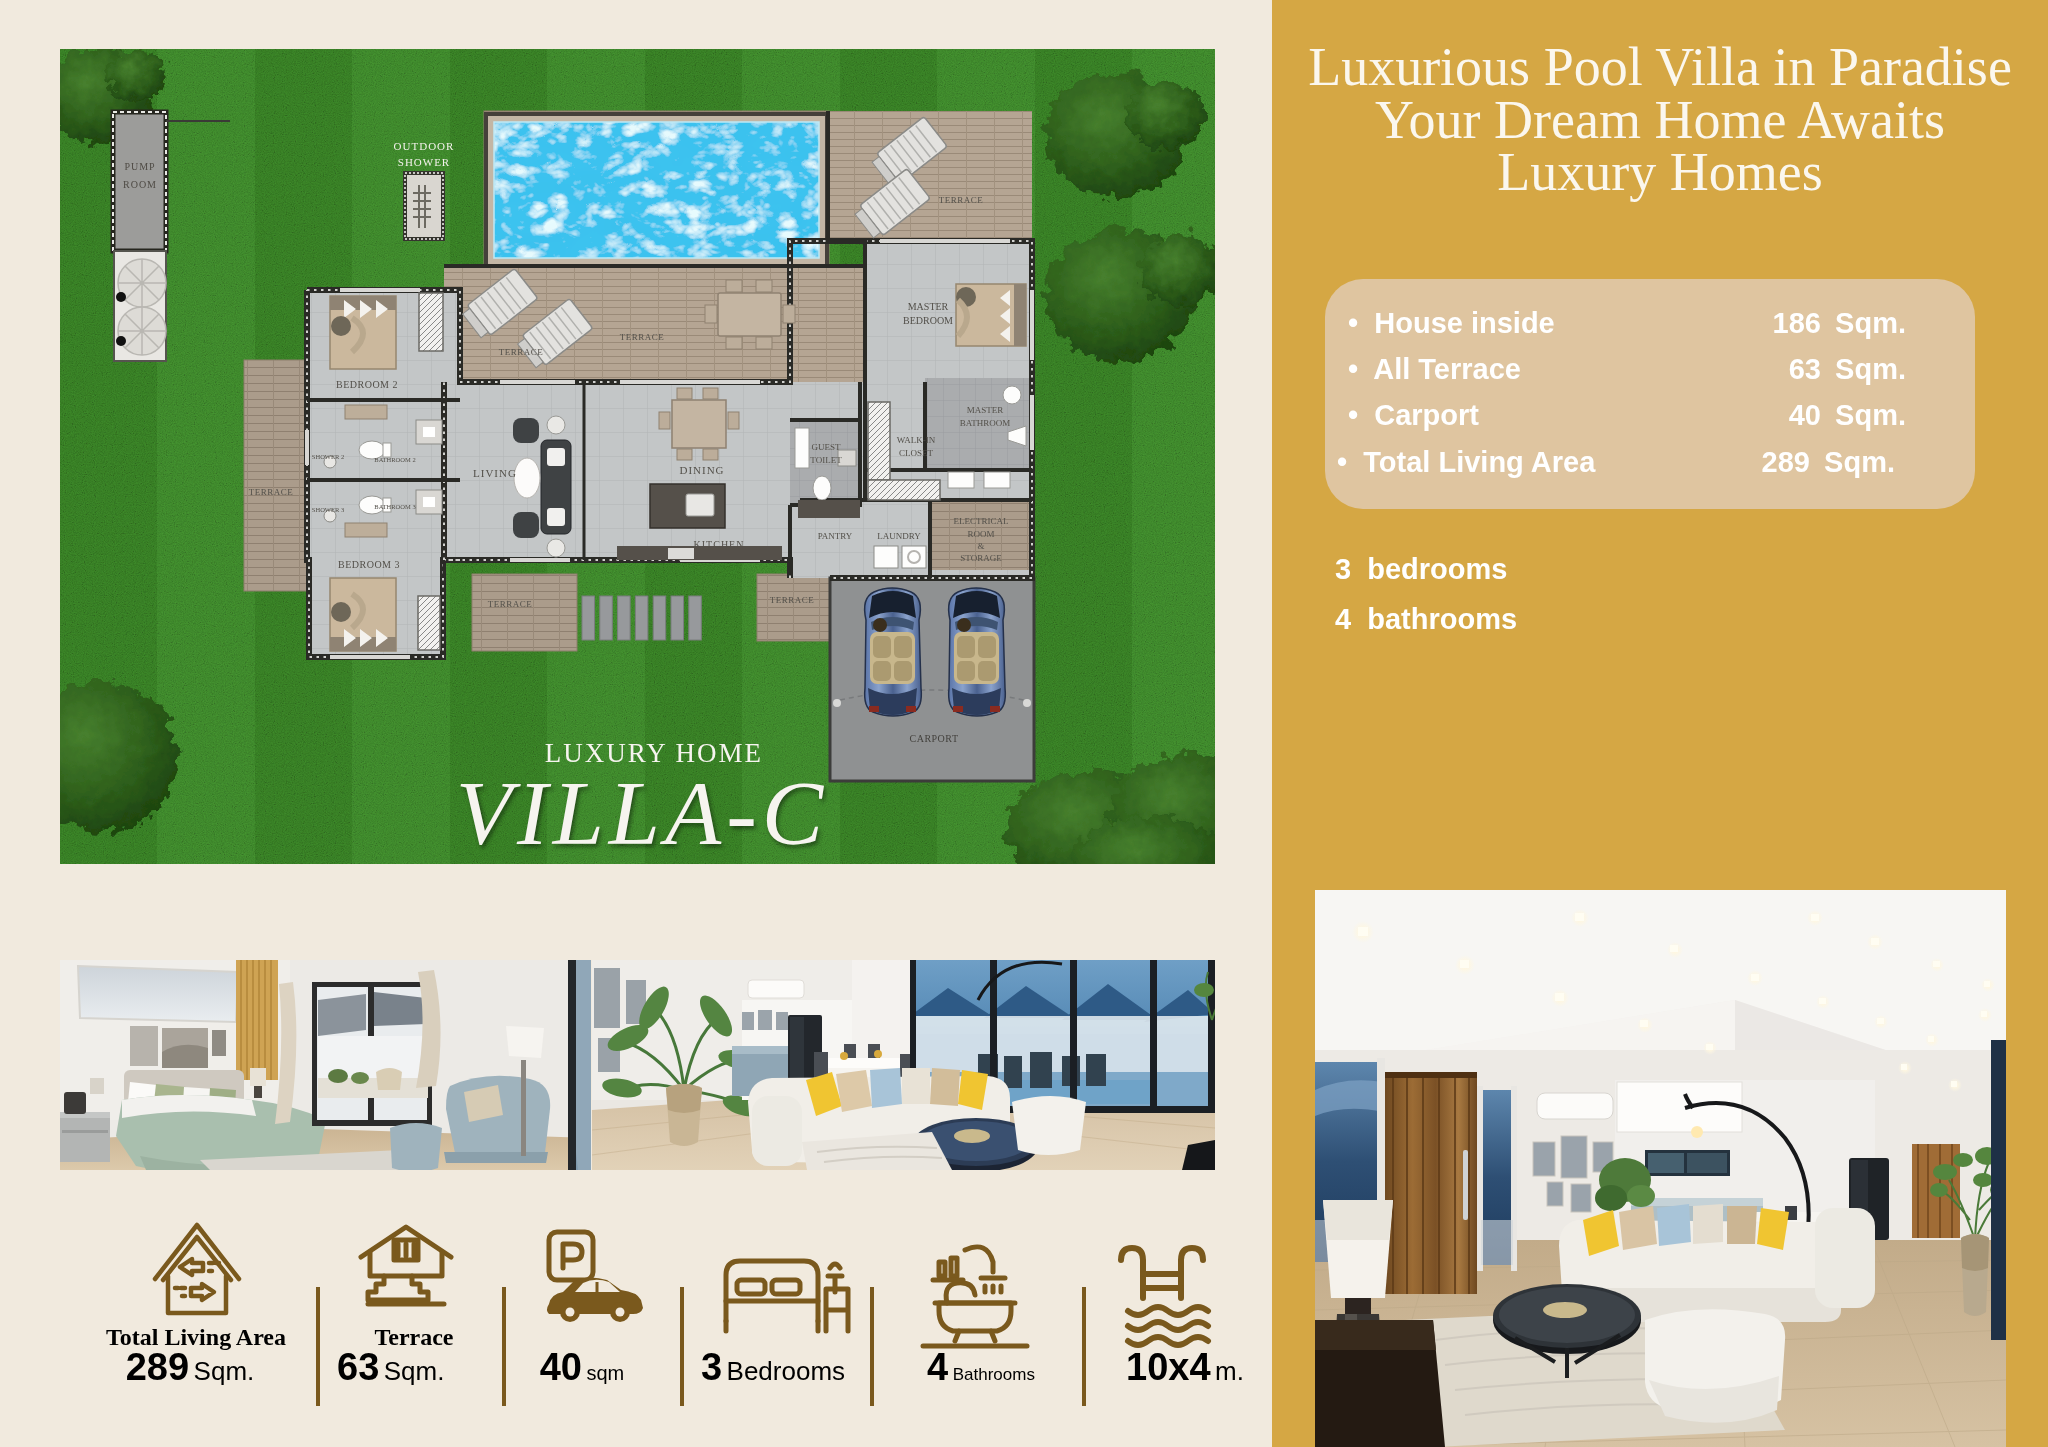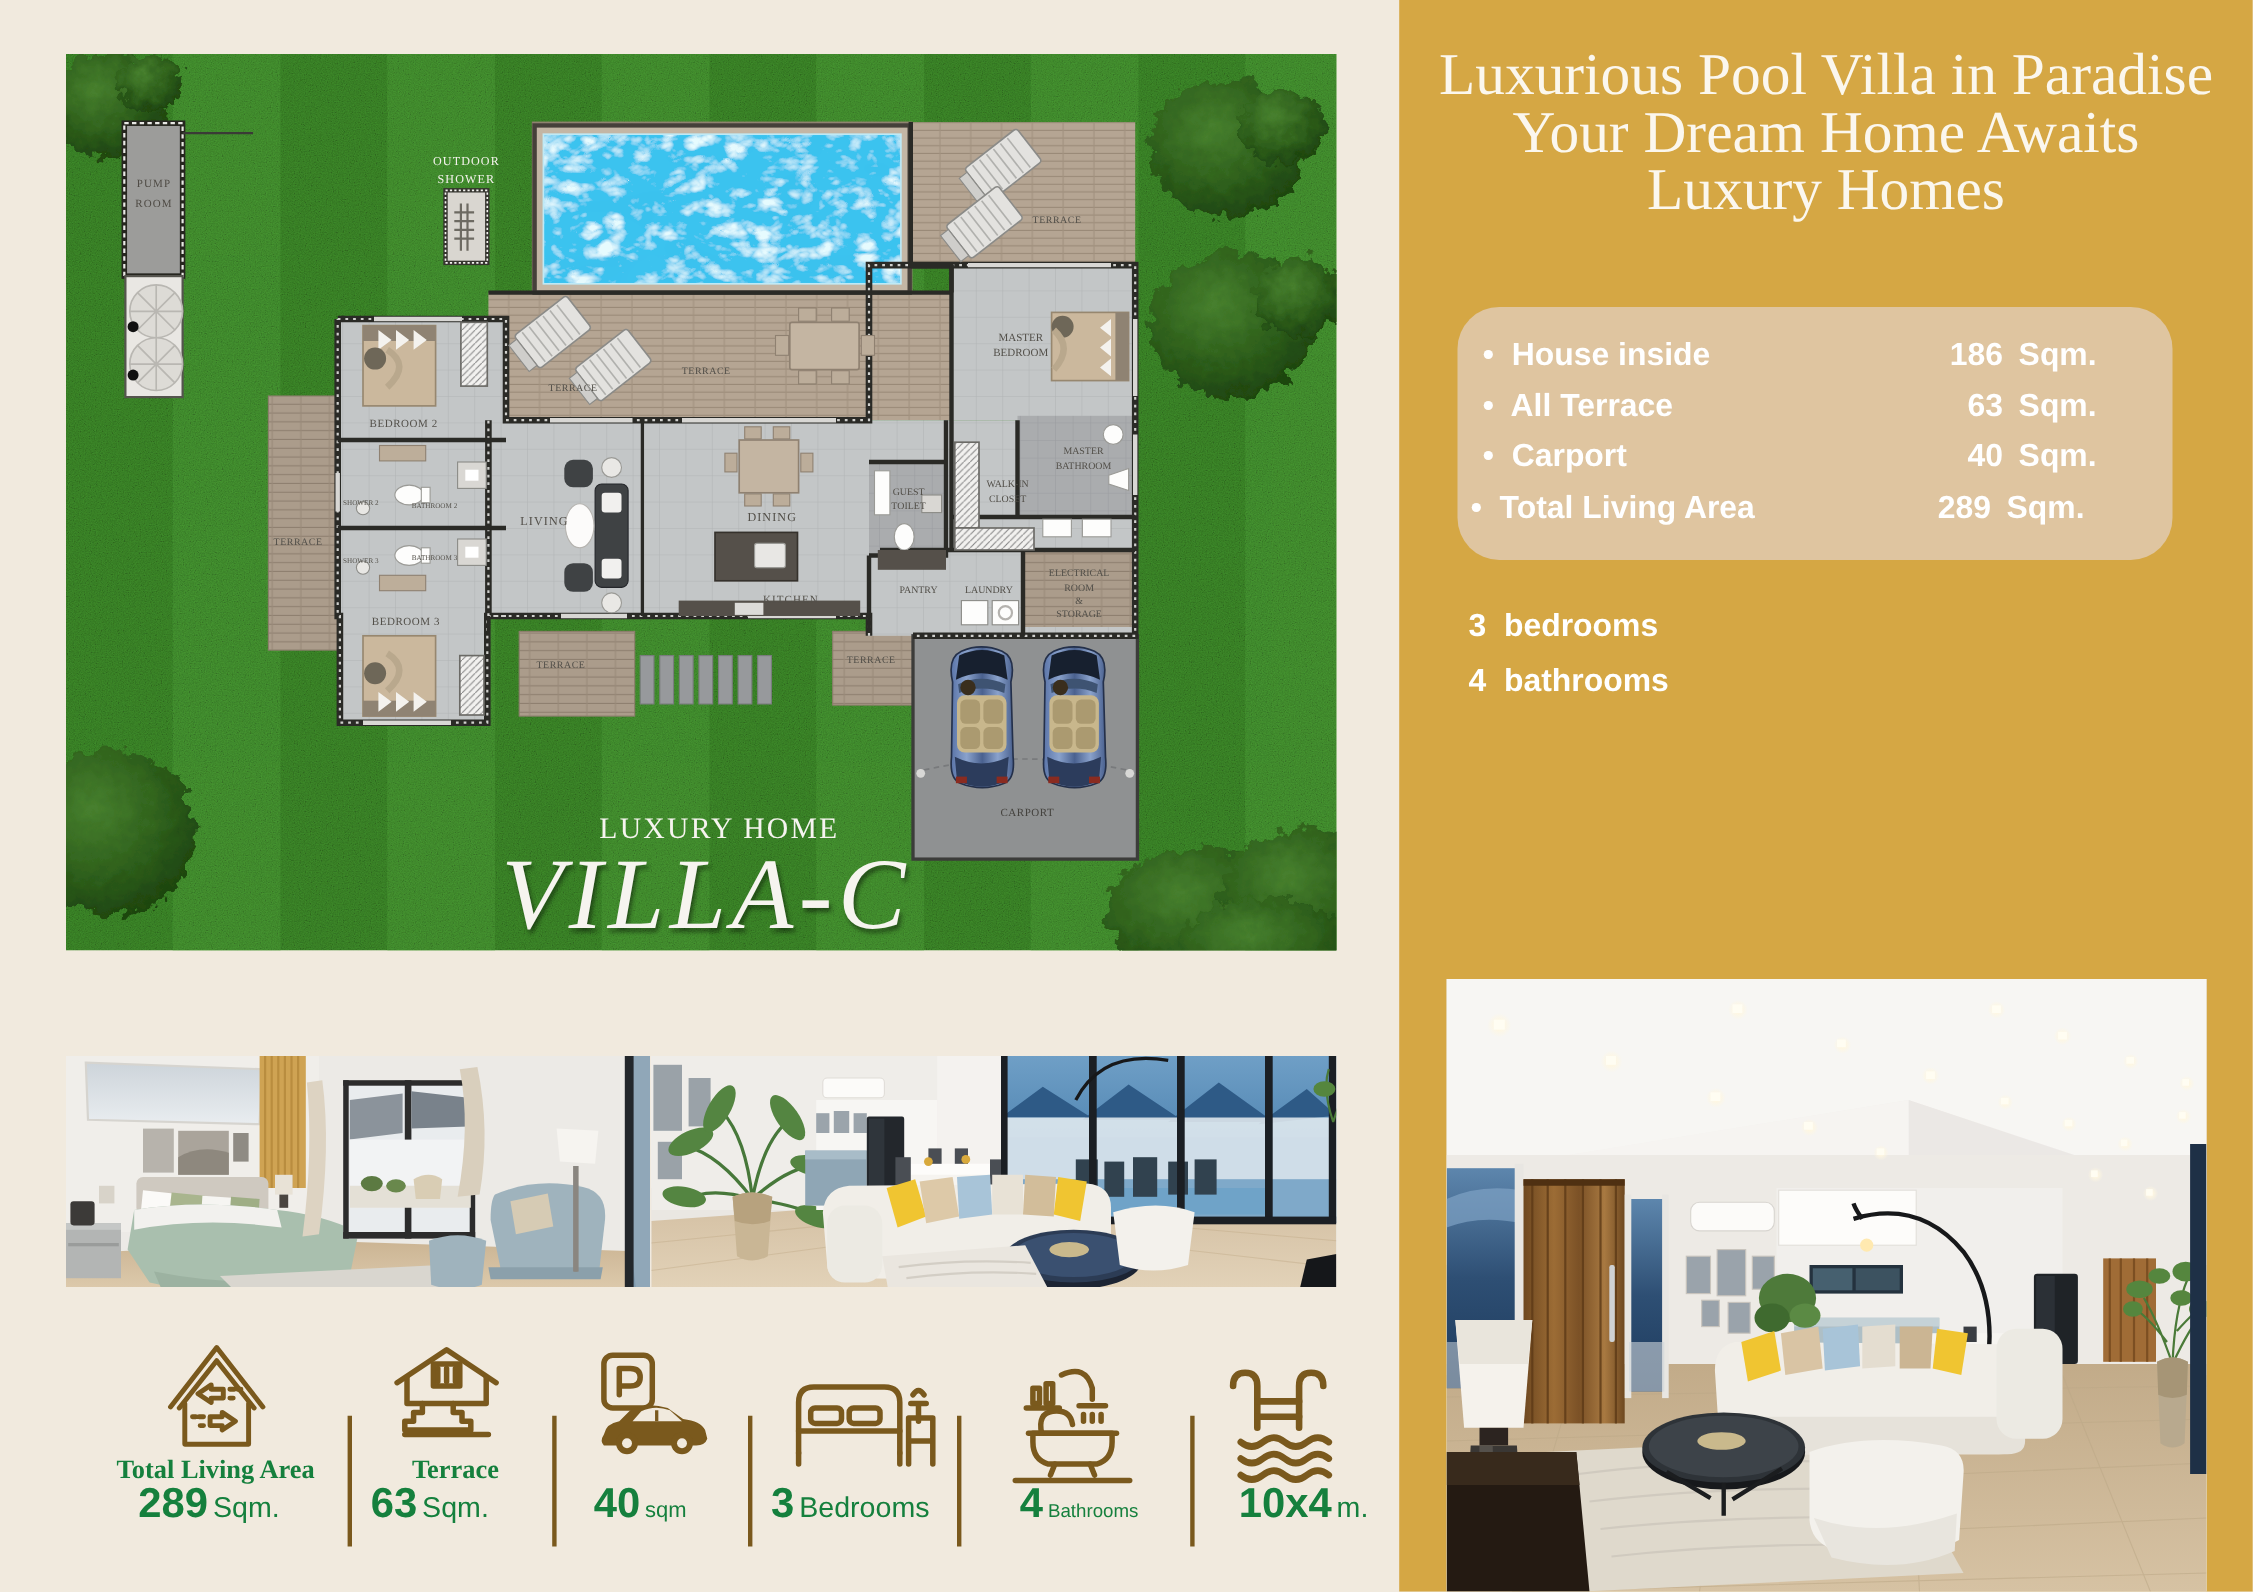--- a/index.html
+++ b/index.html
@@ -902,21 +902,21 @@
 
 <path d="M210 182 L340 172 L360 210 L215 210 Z" fill="#eae6df"></path>
 <g stroke="#d3cec5" stroke-width="2" fill="none">
         <path d="M225 192 q60 -8 120 -4M232 202 q60 -8 118 -4"></path>
       </g>
 
 <path d="M596 185 L623 180 V210 H590 Z" fill="#15171a"></path>
 </svg>
 </div>
 
-<div class="abs" id="icons" style="left:0;top:1180px;width:1272px;height:267px;color:#15803d;">
+<div class="abs" id="icons" style="left:0;top:1180px;width:1272px;height:267px;color:#000000;">
 <svg class="abs" style="left:0;top:0;" width="1272" height="267" viewBox="0 0 1272 267" xmlns="http://www.w3.org/2000/svg">
 <g stroke="#7a591d" fill="none">
 
   <line x1="318" y1="107" x2="318" y2="226" stroke-width="4"></line>
   <line x1="504" y1="107" x2="504" y2="226" stroke-width="4"></line>
   <line x1="682" y1="107" x2="682" y2="226" stroke-width="4"></line>
   <line x1="872" y1="107" x2="872" y2="226" stroke-width="4"></line>
   <line x1="1084" y1="107" x2="1084" y2="226" stroke-width="4"></line>
 
   <g stroke-width="4.5" stroke-linejoin="round" stroke-linecap="round">

